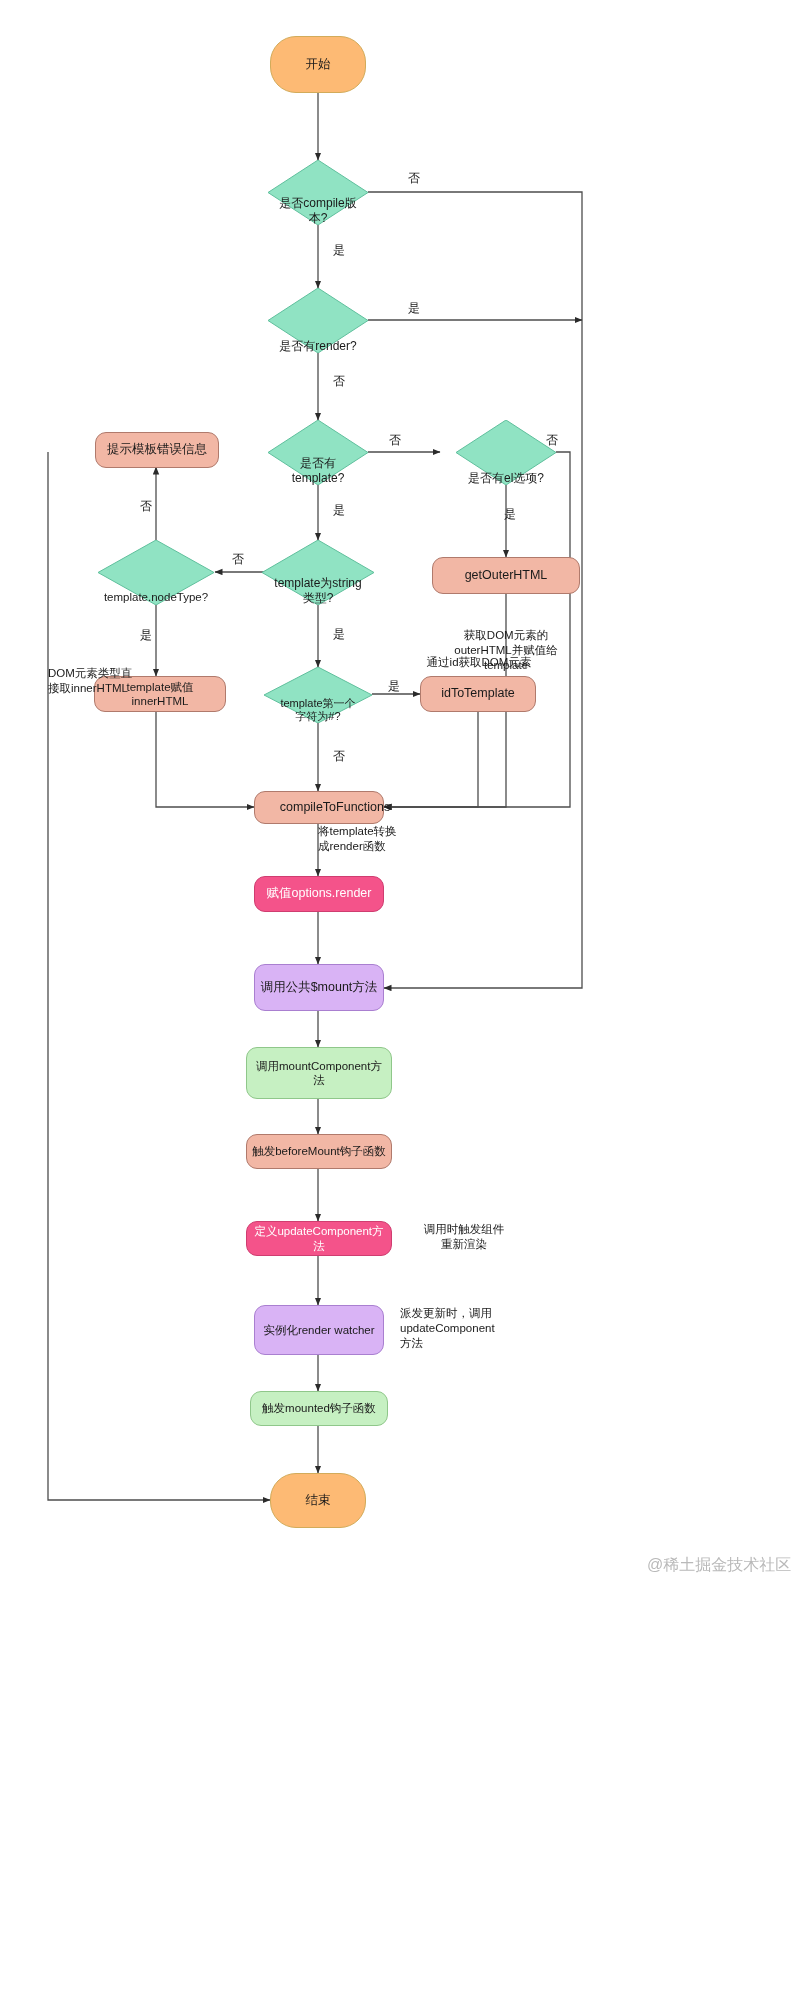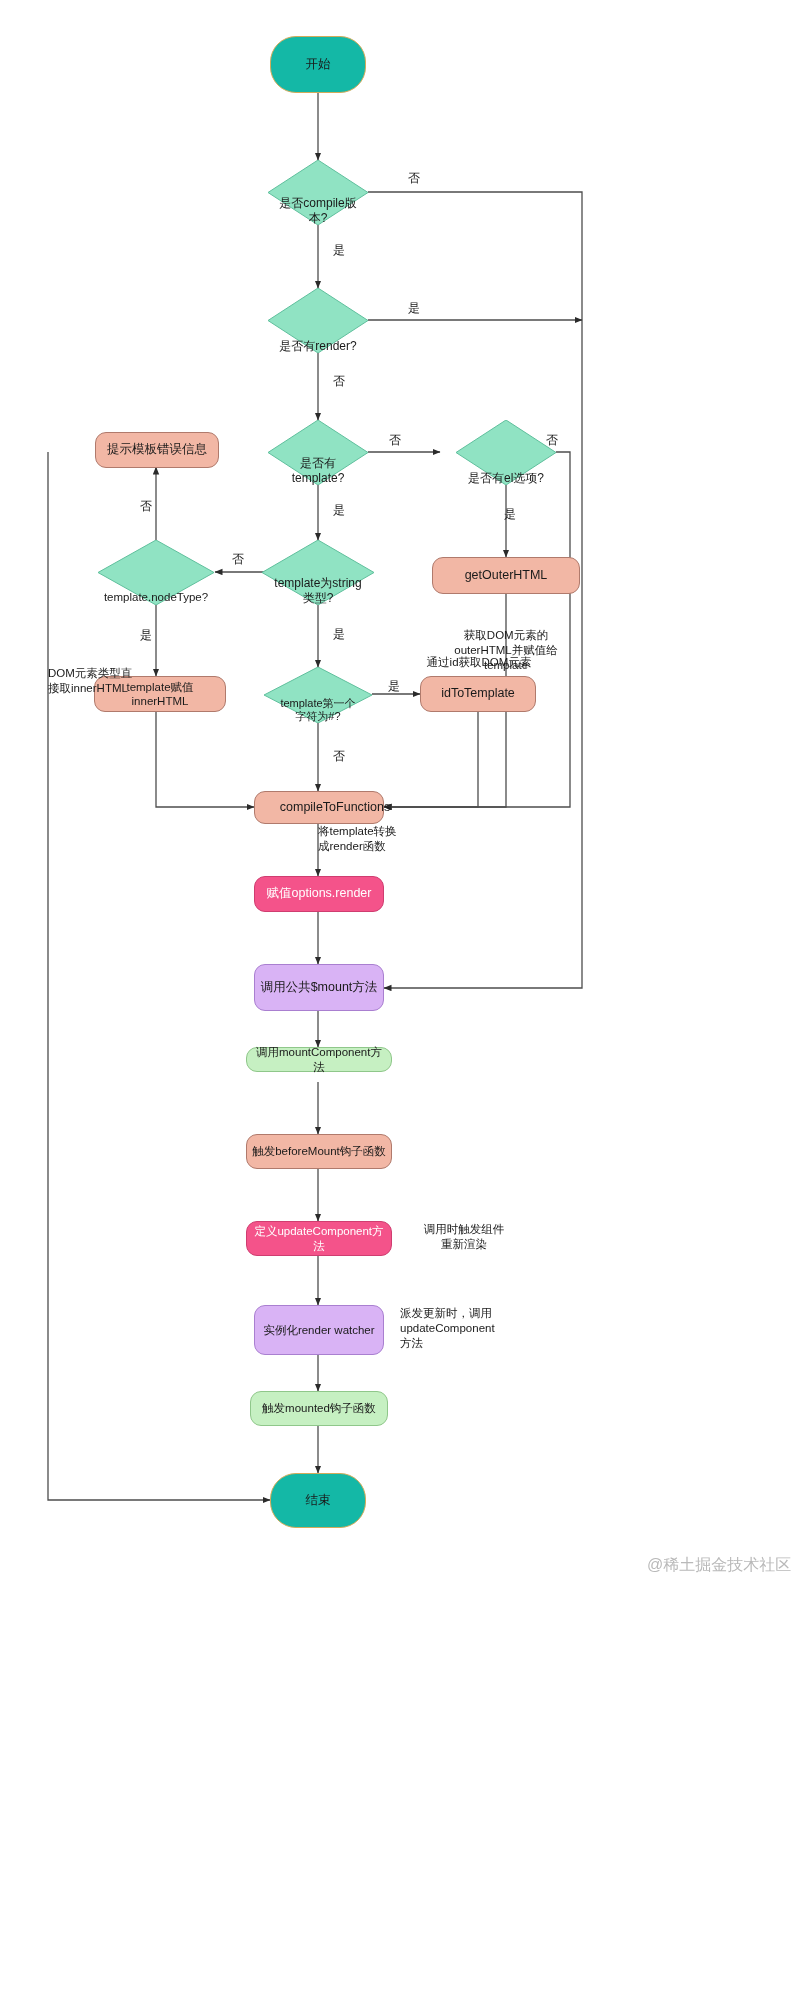--- a/index.html
+++ b/index.html
@@ -51,21 +51,21 @@
     background: #d9b3f5;
     border-color: #a97fd0;
   }
   .node.rect.green {
     background: #c6f0c2;
     border-color: #8fc78a;
   }
   .node.terminal {
     border-radius: 26px;
     border: 1px solid #d2ab5a;
-    background: #14b8a6;
+    background: #fdba74;
   }
   .diamond-wrap {
     position: absolute;
   }
   .diamond-wrap .dshape {
     position: absolute;
     left: 0;
     top: 0;
     width: 100%;
     height: 100%;
@@ -267,21 +267,21 @@
 成render函数</div>
 
   <div class="node rect pink" style="left:254px; top:876px; width:130px; height:36px;">
     <span>赋值options.render</span>
   </div>
 
   <div class="node rect purple" style="left:254px; top:964px; width:130px; height:47px;text-align:right;">
     <span>调用公共$mount方法</span>
   </div>
 
-  <div class="node rect green" style="left:246px; top:1047px; width:146px; height:25px;">
+  <div class="node rect green" style="left:246px; top:1047px; width:146px; height:52px;">
     <span style="font-size:11.5px;">调用mountComponent方法</span>
   </div>
 
   <div class="node rect" style="left:246px; top:1134px; width:146px; height:35px;">
     <span style="font-size:11.5px;">触发beforeMount钩子函数</span>
   </div>
 
   <div class="node rect pink" style="left:246px; top:1221px; width:146px; height:35px;">
     <span style="font-size:11.5px;">定义updateComponent方法</span>
   </div>

